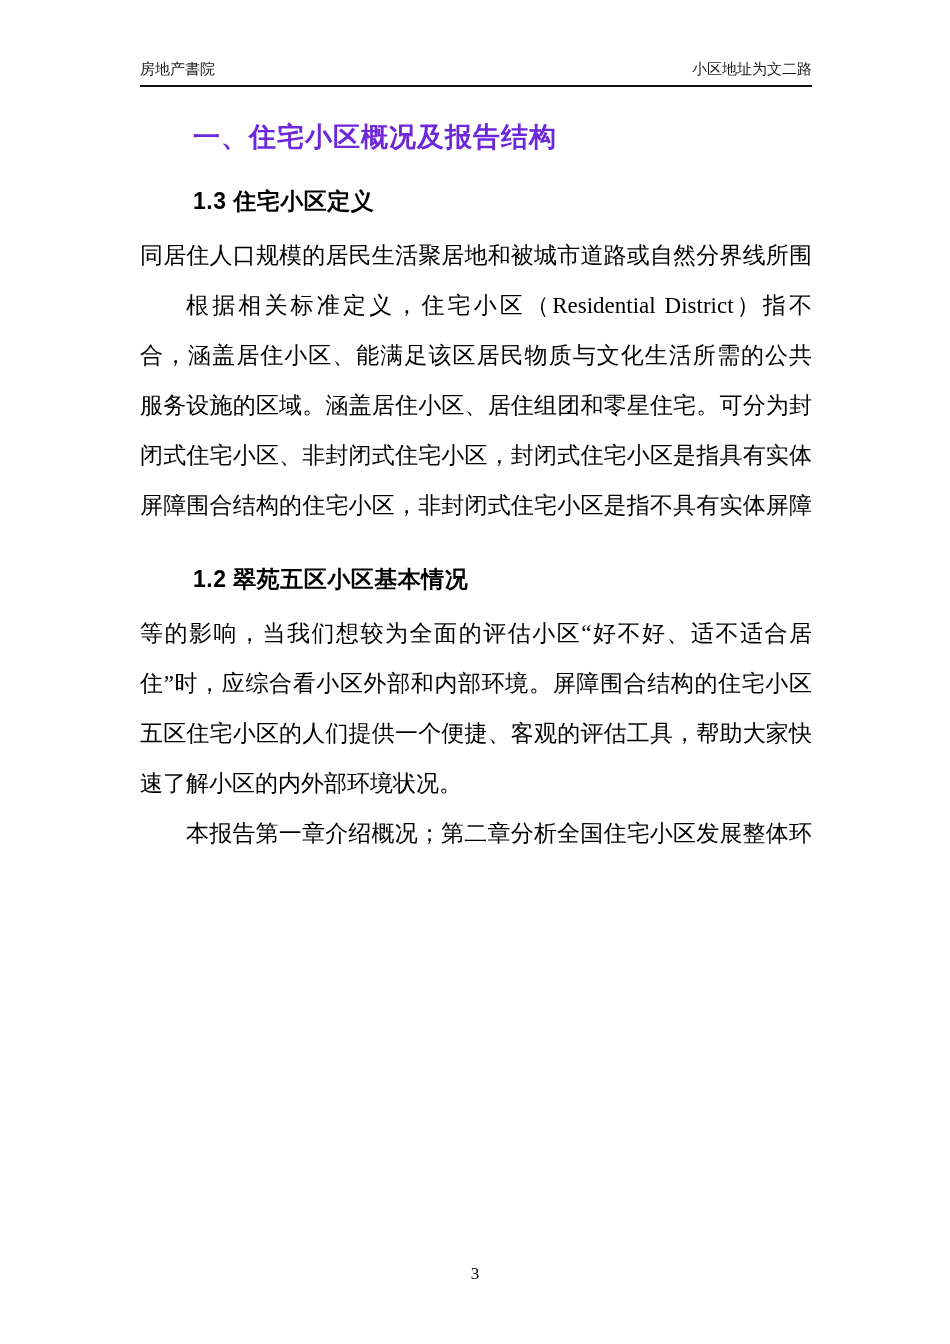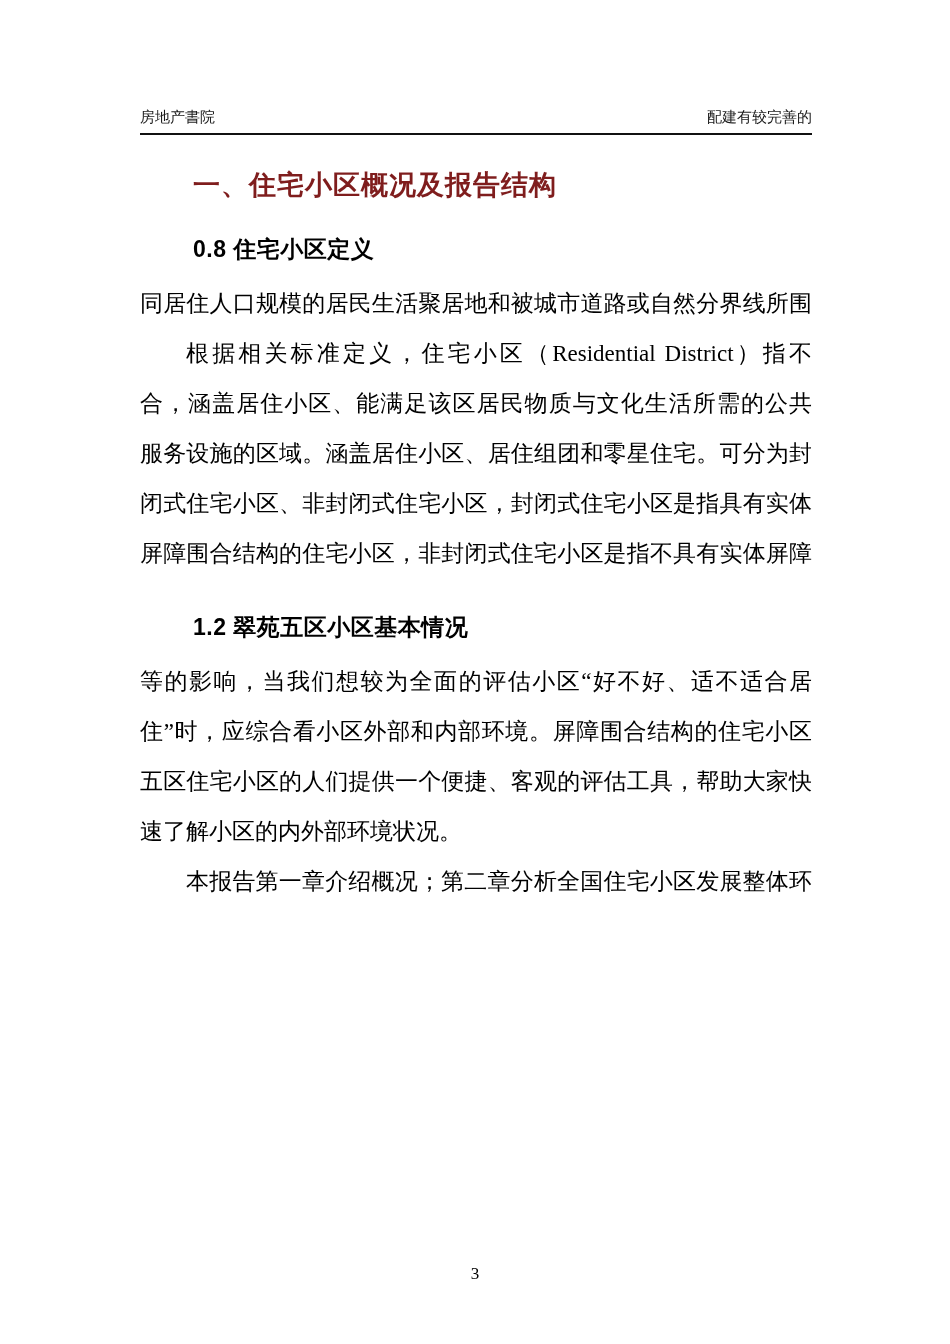--- a/index.html
+++ b/index.html
@@ -17,30 +17,29 @@
   .page-header {
     display: flex;
     justify-content: space-between;
     align-items: flex-end;
     font-family: "Liberation Sans", "DejaVu Sans", sans-serif;
     font-size: 15px;
     line-height: 21px;
     color: #1a1a1a;
     padding-bottom: 6px;
     border-bottom: 2px solid #111111;
-    margin-top: 48px;
   }
   .chapter-title {
     margin: 34px 0 0 53px;
     font-family: "Liberation Sans", "DejaVu Sans", sans-serif;
     font-weight: bold;
     font-size: 27px;
     line-height: 32px;
     letter-spacing: 1px;
-    color: #7f1d1d;
+    color: #6d28d9;
   }
   .section-heading {
     margin: 34px 0 0 53px;
     font-family: "Liberation Sans", "DejaVu Sans", sans-serif;
     font-weight: bold;
     font-size: 23px;
     line-height: 28px;
     letter-spacing: 0.5px;
     color: #000000;
   }
@@ -67,27 +66,27 @@
     color: #000000;
   }
 </style>
 </head>
 <body>
 
 <div class="page">
 
   <header class="page-header">
     <span>房地产書院</span>
-    <span>配建有较完善的</span>
+    <span>小区地址为文二路</span>
   </header>
 
   <h1 class="chapter-title">一、住宅小区概况及报告结构</h1>
 
   <main id="sections">
-      <h2 class="section-heading">0.8 住宅小区定义</h2>
+      <h2 class="section-heading">1.3 住宅小区定义</h2>
       <p class="para">
         <span class="line fill">同居住人口规模的居民生活聚居地和被城市道路或自然分界线所围</span>
         <span class="line fill indent">根据相关标准定义，住宅小区（Residential District）指不</span>
         <span class="line fill">合，涵盖居住小区、能满足该区居民物质与文化生活所需的公共</span>
         <span class="line fill">服务设施的区域。涵盖居住小区、居住组团和零星住宅。可分为封</span>
         <span class="line fill">闭式住宅小区、非封闭式住宅小区，封闭式住宅小区是指具有实体</span>
         <span class="line fill">屏障围合结构的住宅小区，非封闭式住宅小区是指不具有实体屏障</span>
       </p>
       <h2 class="section-heading">1.2 翠苑五区小区基本情况</h2>
       <p class="para">

